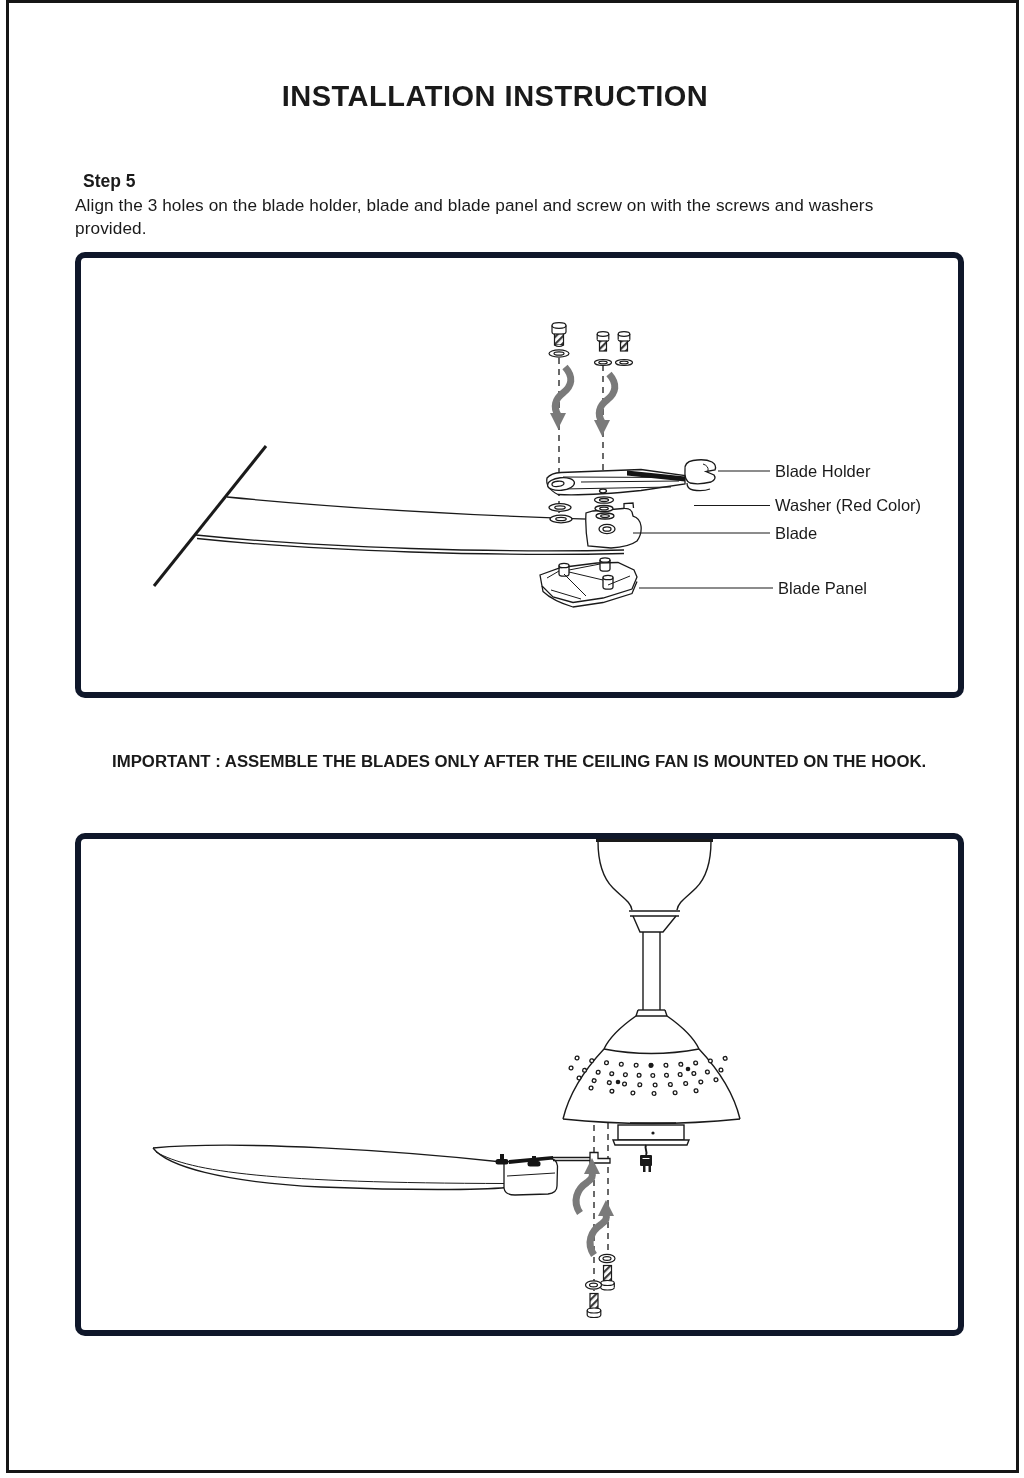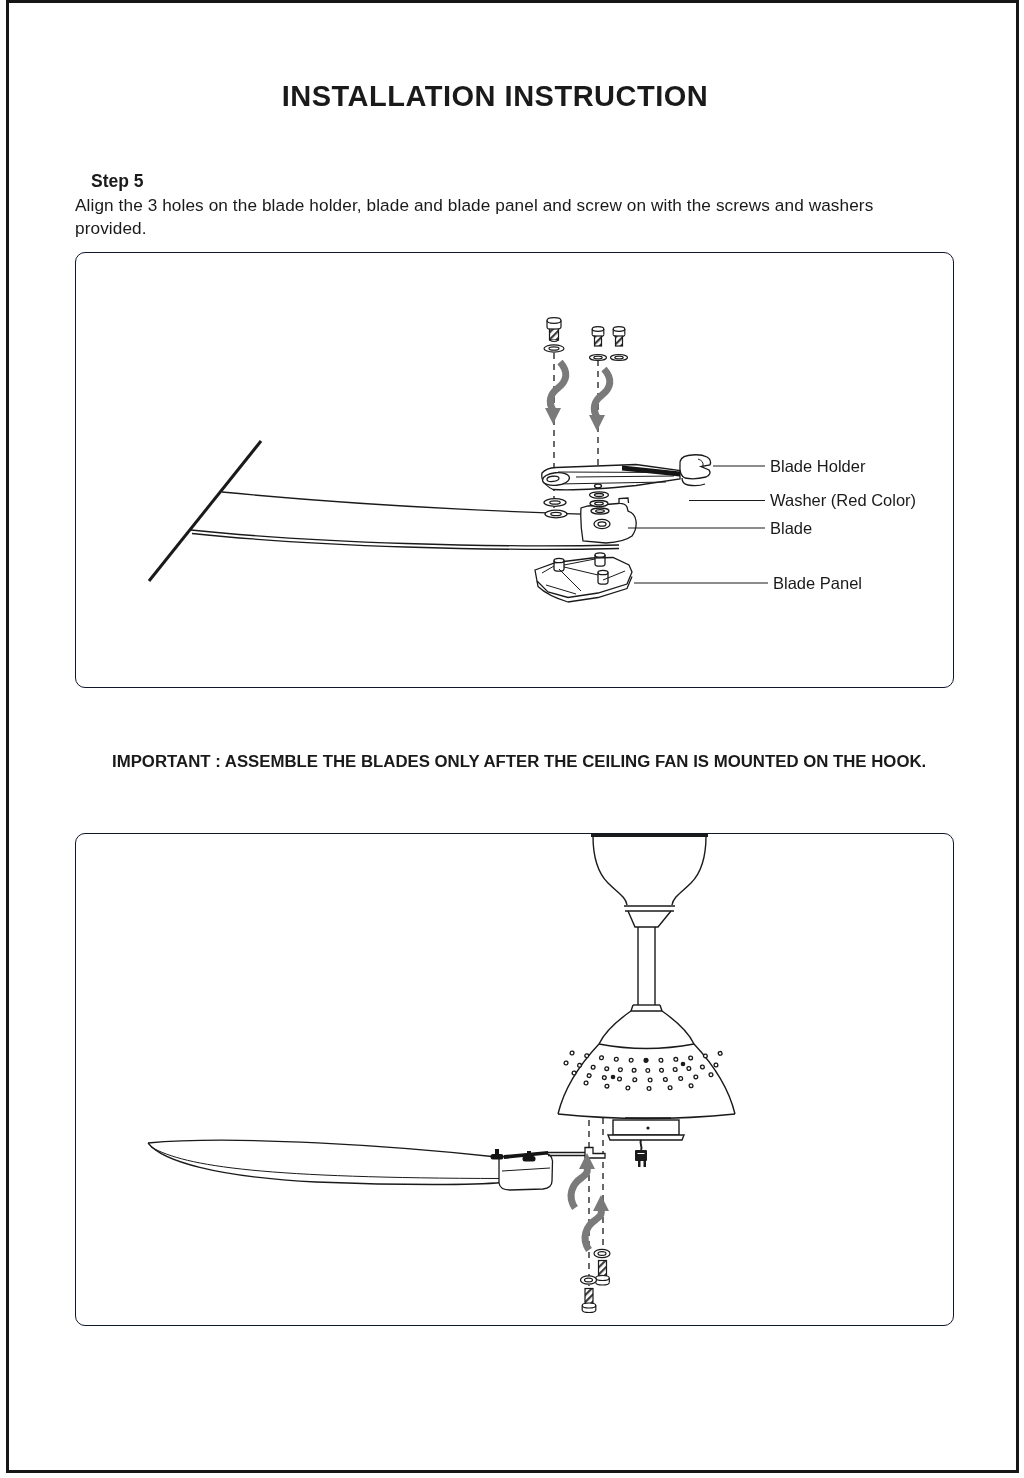--- a/index.html
+++ b/index.html
@@ -3,26 +3,26 @@
 <meta charset="utf-8">
 <style>
   html,body{margin:0;padding:0;background:#fff;}
   .page{position:relative;width:1024px;height:1478px;background:#fff;overflow:hidden;
         font-family:"Liberation Sans", sans-serif;color:#1a1a1a;}
   .frame{position:absolute;left:6px;top:0;width:1013px;height:1473px;
          border:3px solid #161616;box-sizing:border-box;pointer-events:none;}
   .title{position:absolute;left:0;top:80px;width:990px;text-align:center;
          font-size:29px;font-weight:bold;letter-spacing:.5px;}
   .step{position:absolute;left:75px;}
-  .step h2{margin:0 0 2px 16px;font-size:17.5px;font-weight:bold;}
+  .step h2{margin:0 0 2px 8px;font-size:17.5px;font-weight:bold;}
   .step p{margin:0;font-size:17.2px;line-height:23px;letter-spacing:.1px;}
   .step p.important{font-weight:bold;font-size:16.8px;letter-spacing:0;margin-left:37px;}
   #step5{top:171px;width:845px;}
   #step6{top:750px;width:905px;}
-  .dbox{position:absolute;left:75px;width:877px;border:1px solid #0f172a;
+  .dbox{position:absolute;left:75px;width:877px;border:6px solid #0f172a;
         border-radius:10px;background:#fff;box-sizing:content-box;}
   #box1{top:252px;height:434px;}
   #box2{top:833px;height:491px;}
   svg{display:block;}
   svg text{font-family:"Liberation Sans", sans-serif;font-size:16.5px;fill:#1a1a1a;}
 </style>
 </head>
 <body>
 
 <div class="page">

